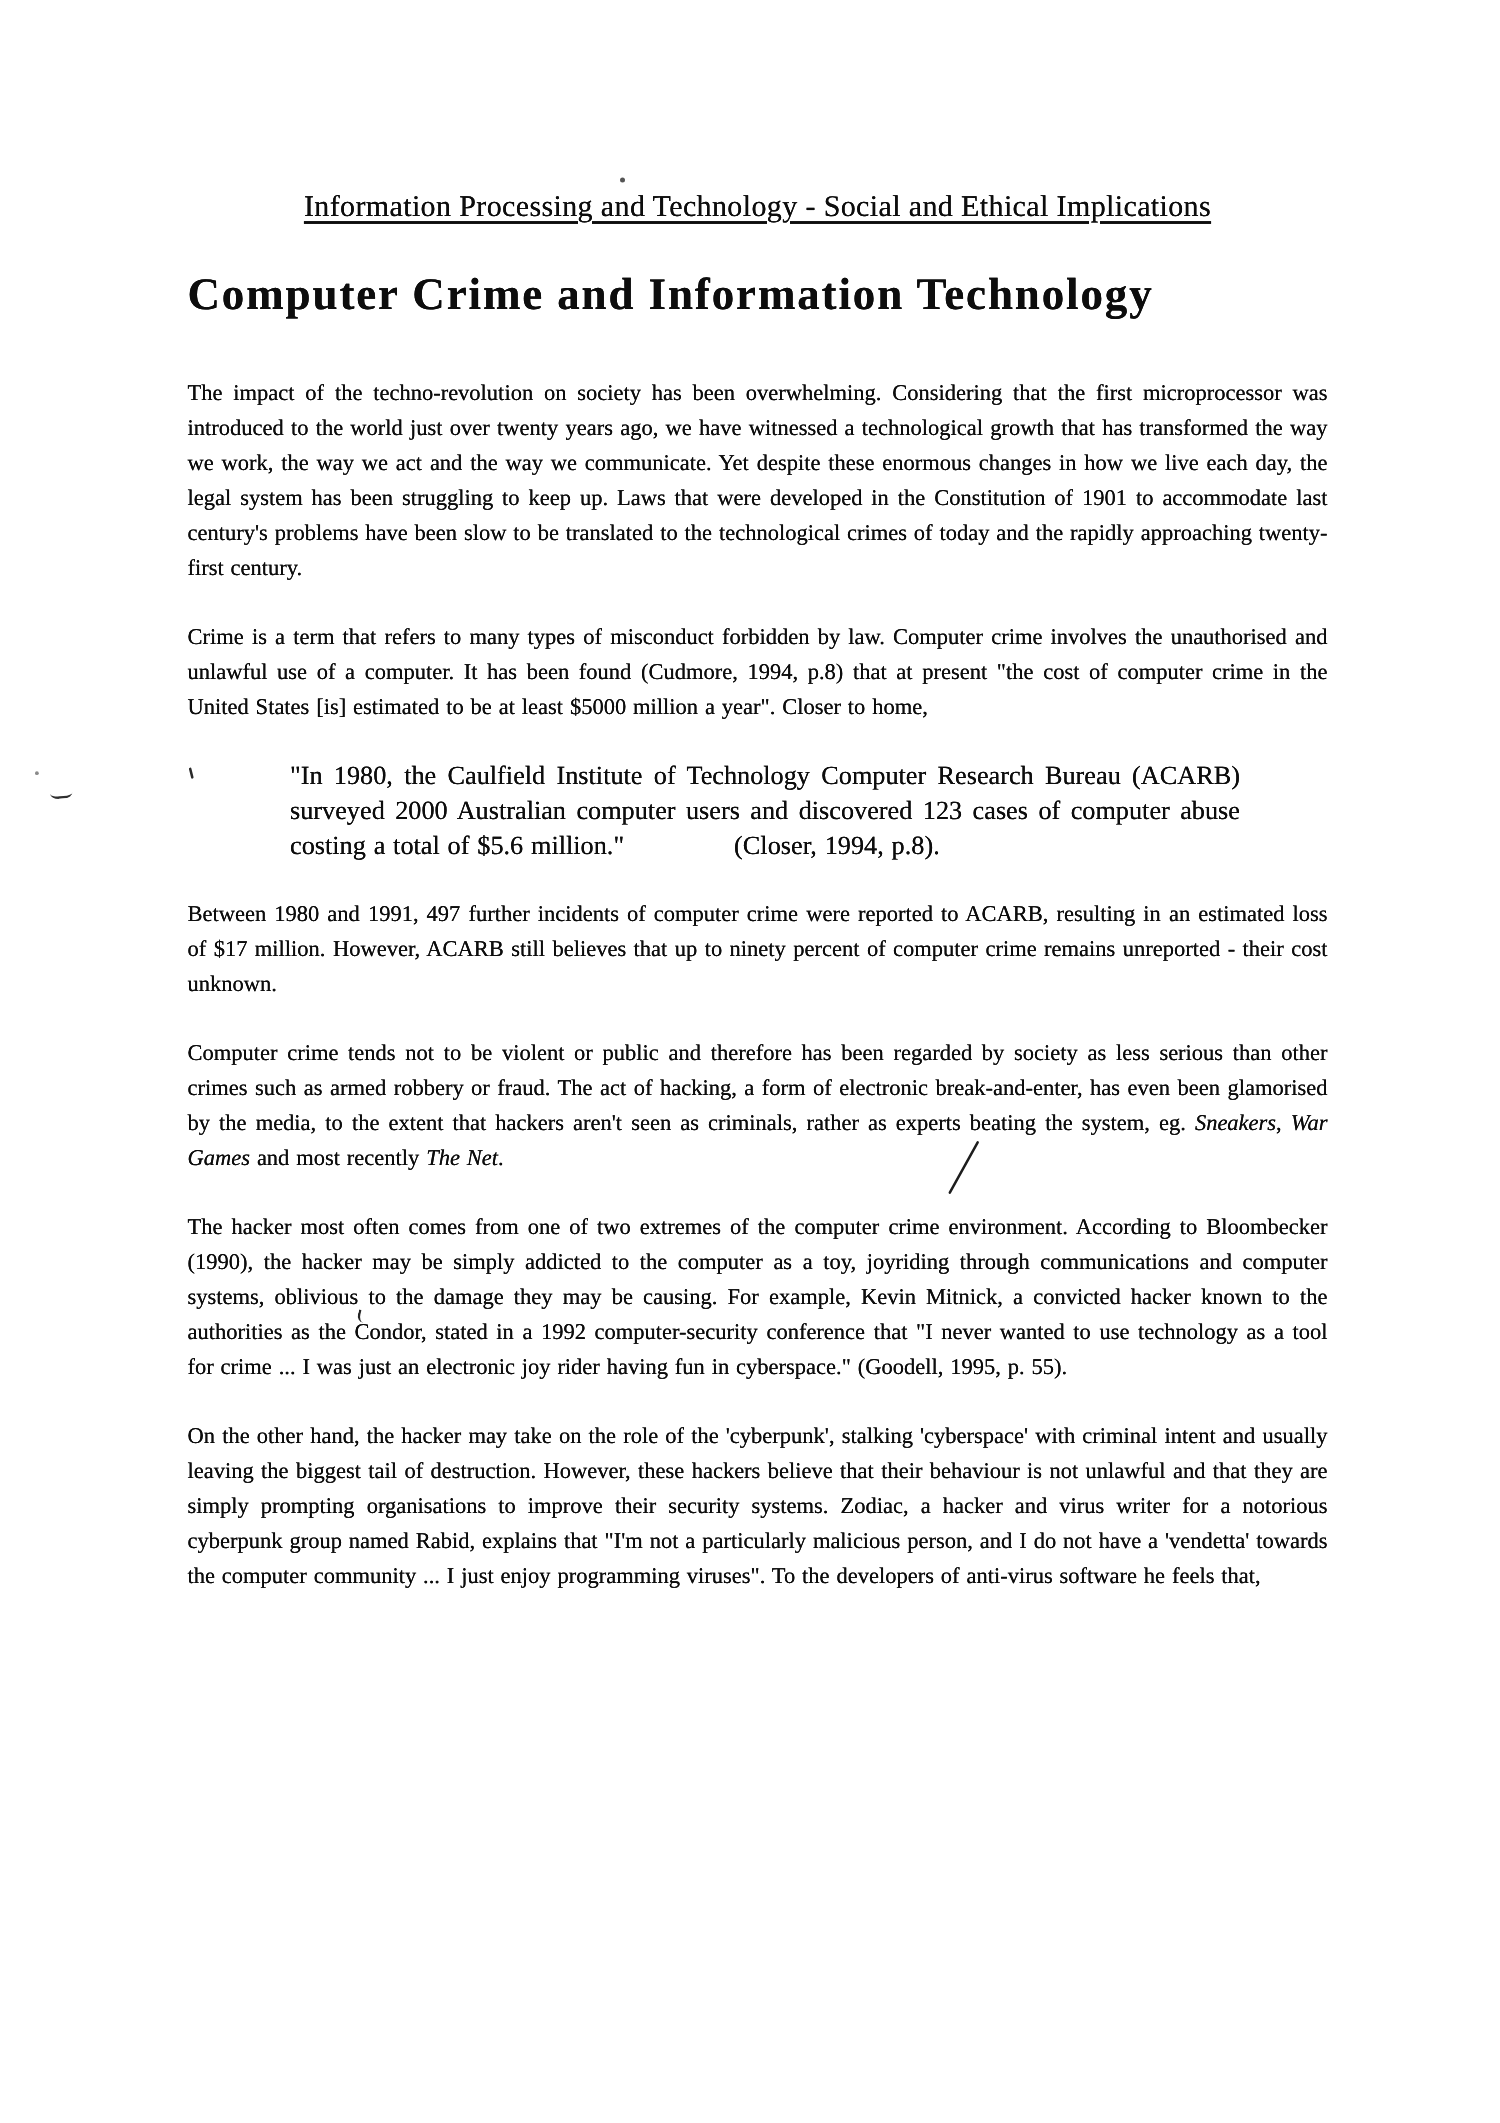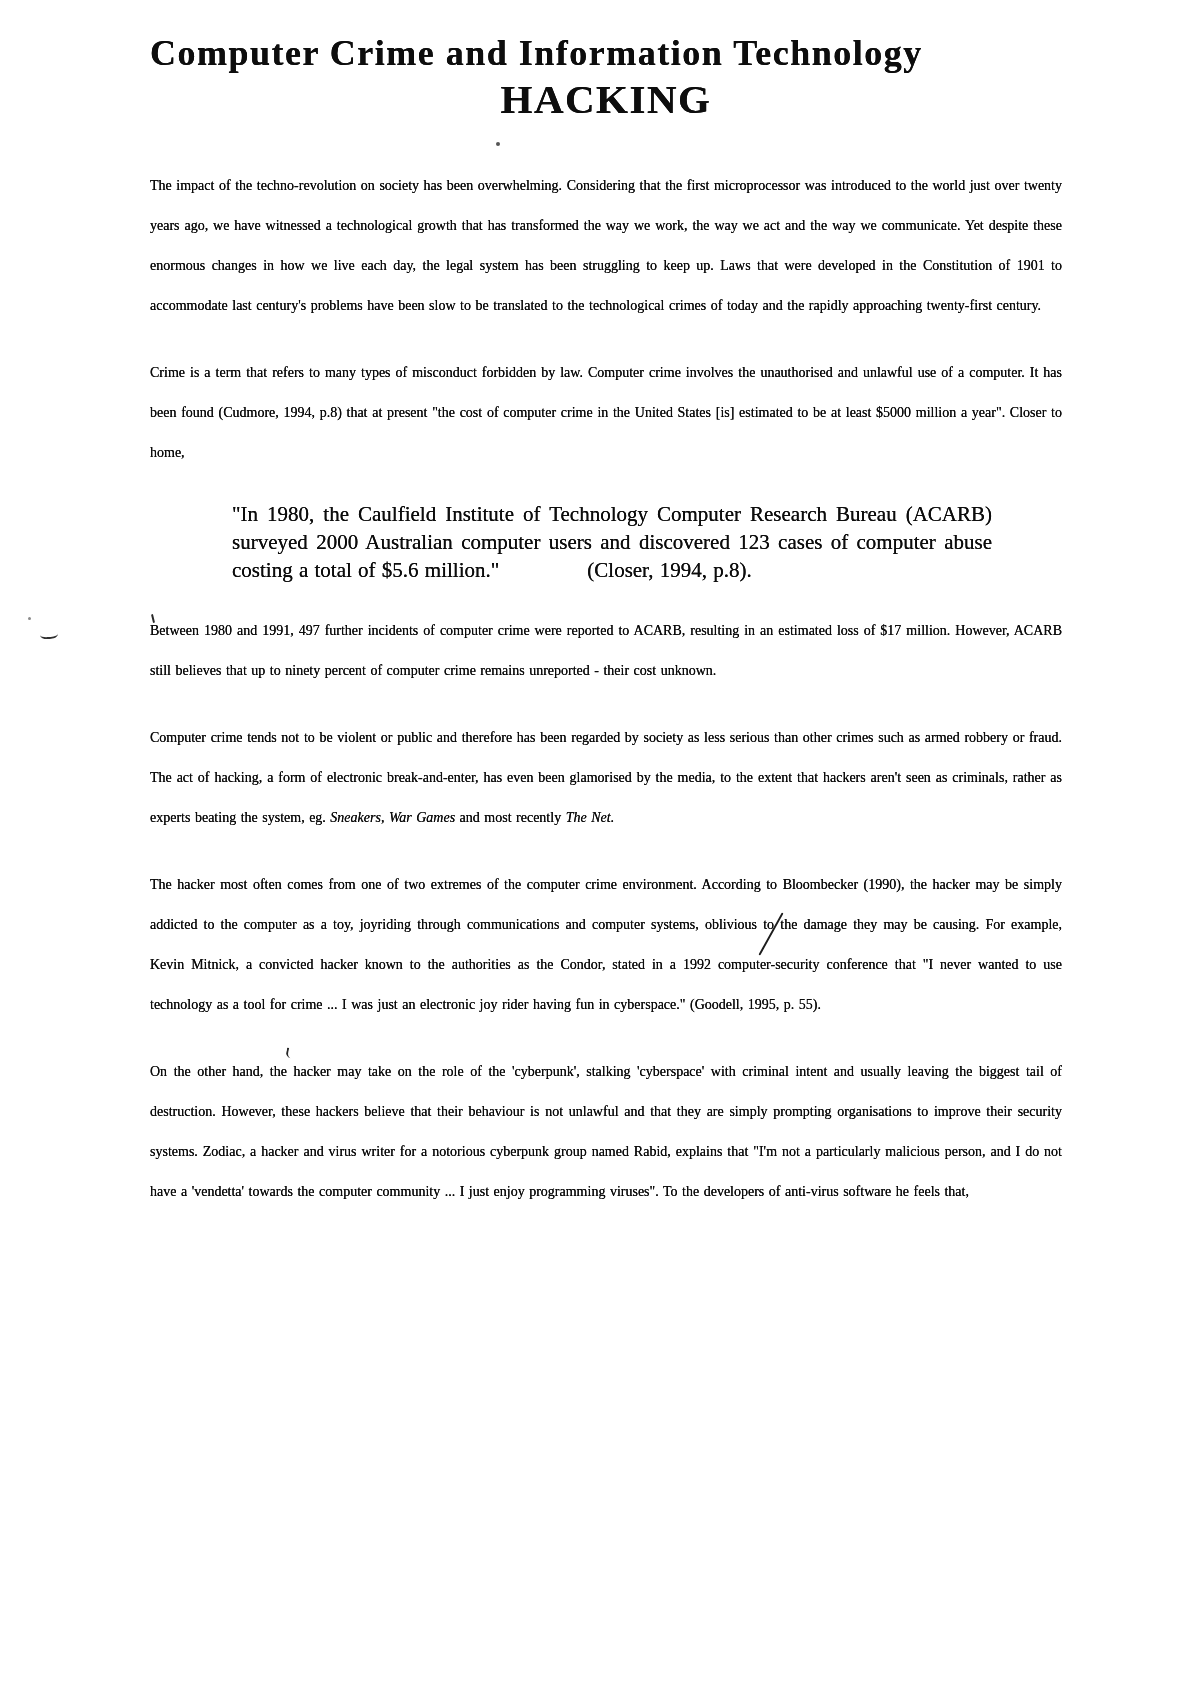--- a/index.html
+++ b/index.html
@@ -42,22 +42,22 @@
   .doc-subtitle {
     margin: 2px 0 0 0;
     text-align: center;
     font-size: 41px;
     line-height: 46px;
     font-weight: bold;
     letter-spacing: 1.5px;
   }
   .body-para {
     margin: 0 0 27px 0;
-    font-size: 14px;
-    line-height: 40px;
+    font-size: 18px;
+    line-height: 28px;
     text-align: justify;
     word-spacing: 1px;
   }
   .body-para.first { margin-top: 44px; }
   .quote-block {
     margin: 0 70px 27px 82px;
     font-size: 21px;
     line-height: 28px;
     text-align: justify;
     word-spacing: 1px;
@@ -99,24 +99,26 @@
     border-radius: 0 0 0 6px;
     transform: rotate(14deg);
   }
 </style>
 </head>
 <body>
 
 <div class="page">
   <div class="content">
 
+    <div class="course-header">
+      <span class="underlined">Information Processing and Technology - Social and Ethical Implications</span>
+    </div>
 
     <h1 class="doc-title">Computer Crime and Information Technology</h1>
 
-    <h2 class="doc-subtitle">HACKING</h2>
 
     <p class="body-para first"><span>The impact of the techno-revolution on society has been overwhelming. Considering that the first microprocessor was introduced to the world just over twenty years ago, we have witnessed a technological growth that has transformed the way we work, the way we act and the way we communicate. Yet despite these enormous changes in how we live each day, the legal system has been struggling to keep up. Laws that were developed in the Constitution of 1901 to accommodate last century's problems have been slow to be translated to the technological crimes of today and the rapidly approaching twenty-first century.</span></p>
 
     <p class="body-para"><span>Crime is a term that refers to many types of misconduct forbidden by law. Computer crime involves the unauthorised and unlawful use of a computer. It has been found (Cudmore, 1994, p.8) that at present "the cost of computer crime in the United States [is] estimated to be at least $5000 million a year". Closer to home,</span></p>
 
     <blockquote class="quote-block"><span>"In 1980, the Caulfield Institute of Technology Computer Research Bureau (ACARB) surveyed 2000 Australian computer users and discovered 123 cases of computer abuse costing a total of $5.6 million."</span><span class="citation">(Closer, 1994, p.8).</span></blockquote>
 
     <p class="body-para"><span>Between 1980 and 1991, 497 further incidents of computer crime were reported to ACARB, resulting in an estimated loss of $17 million. However, ACARB still believes that up to ninety percent of computer crime remains unreported - their cost unknown.</span></p>
 
     <p class="body-para"><span>Computer crime tends not to be violent or public and therefore has been regarded by society as less serious than other crimes such as armed robbery or fraud. The act of hacking, a form of electronic break-and-enter, has even been glamorised by the media, to the extent that hackers aren't seen as criminals, rather as experts beating the system, eg. </span><span class="italic">Sneakers</span><span>, </span><span class="italic">War Games</span><span> and most recently </span><span class="italic">The Net</span><span>.</span></p>

